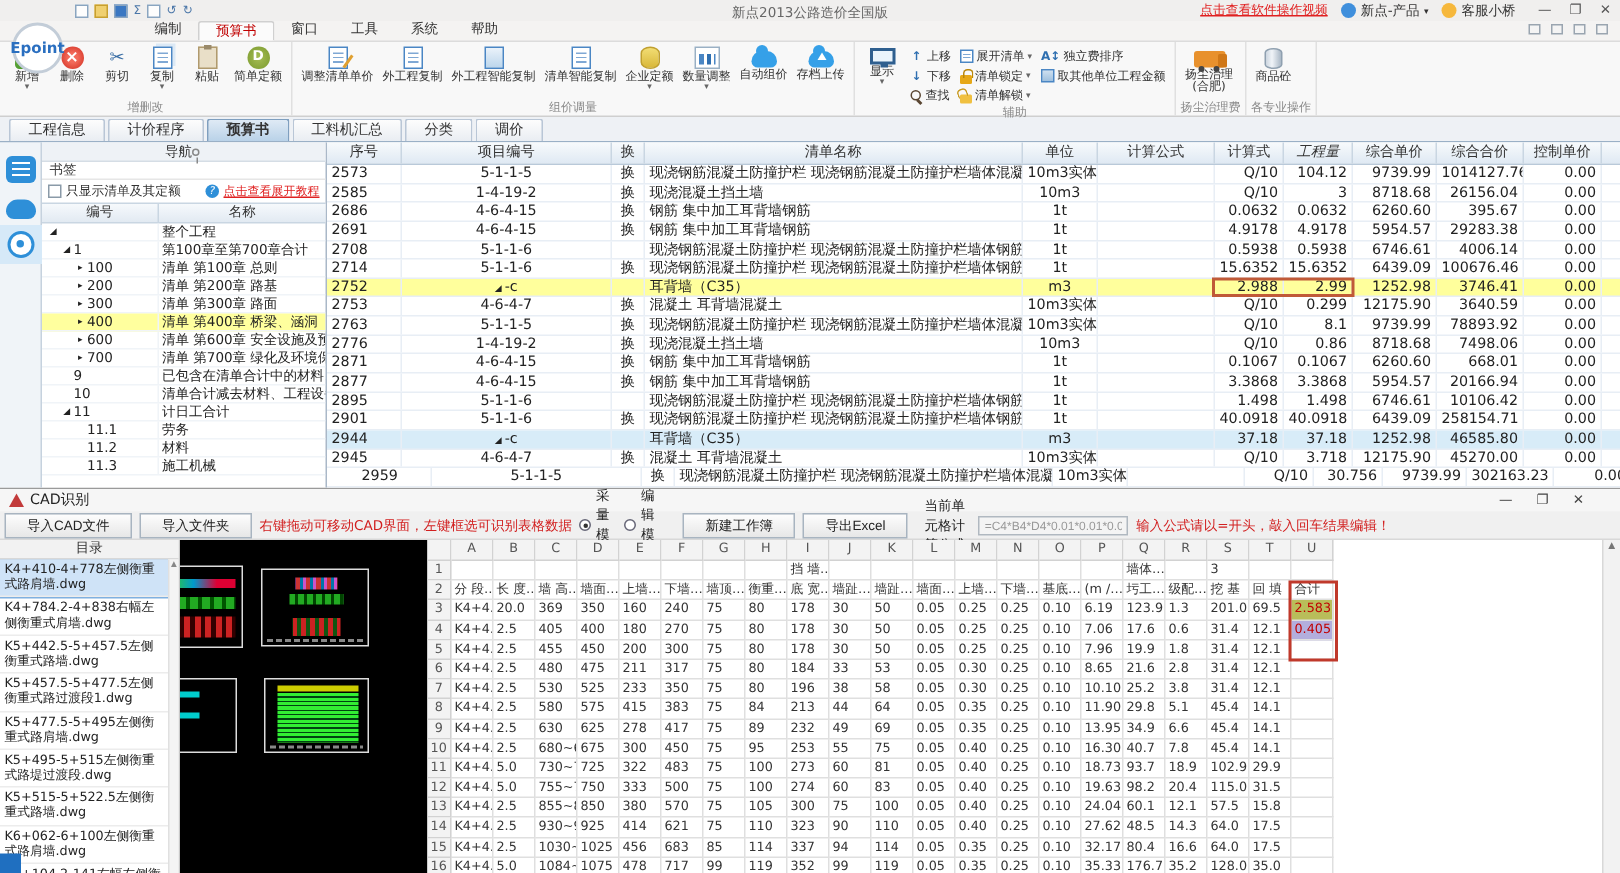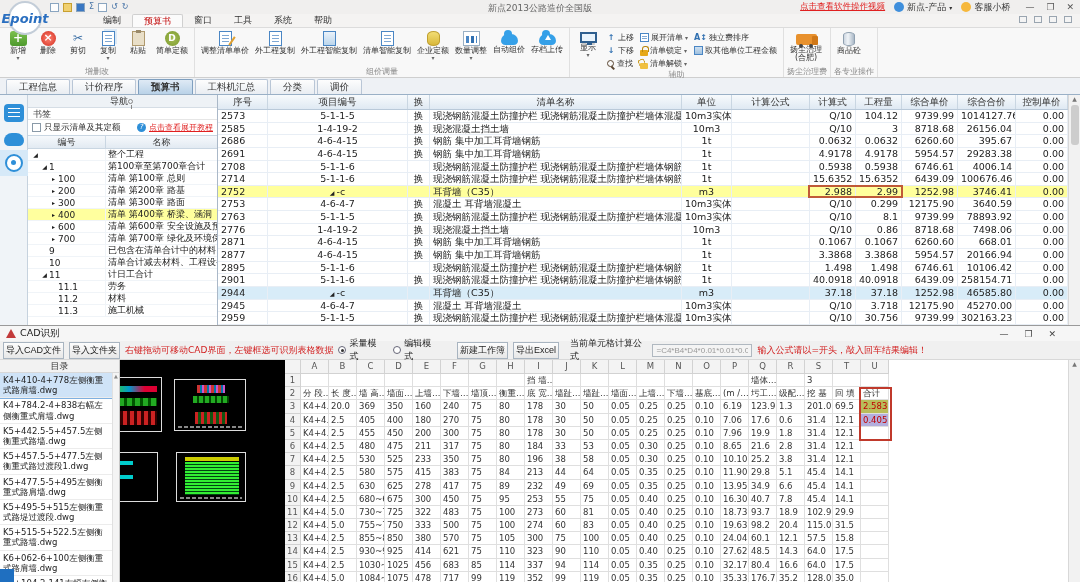--- a/index.html
+++ b/index.html
@@ -2,21 +2,21 @@
 <html><head>
 <meta charset="utf-8">
 <style>
 *{box-sizing:border-box;margin:0;padding:0}
 html,body{width:1080px;height:582px;overflow:hidden}
 body{font-family:"DejaVu Sans","Liberation Sans",sans-serif;font-size:10px;color:#222;background:#fff}
 .app{position:relative;width:1080px;height:582px;overflow:hidden;background:#fff}
 
 
 .titlebar{height:14px;background:#f0efee;position:relative}
-.logo{position:absolute;top:1px;left:8px;width:34px;height:34px;border-radius:50%;background:#fff;border:2px solid #c3cdd8;z-index:9;display:flex;align-items:center;justify-content:center;font-size:13px;font-style:italic;color:#2a6fc0;font-weight:bold}
+.logo{position:absolute;top:15px;left:8px;width:34px;height:34px;border-radius:50%;background:#fff;border:2px solid #c3cdd8;z-index:9;display:flex;align-items:center;justify-content:center;font-size:10px;color:#2a6fc0;font-weight:bold}
 .qat{position:absolute;left:50px;top:1px;display:flex;gap:4px;align-items:center;height:12px}
 .qat span{font-size:8px;color:#4a76a8;line-height:10px}
 .qicon{width:9px;height:9px;border:1px solid #8aa5c0;background:#fdfdfd}
 .qicon.save{background:#3a77c2}.qicon.open{background:#f0d070;border-color:#c8a030}
 .win-title{position:absolute;left:0;right:0;top:2px;text-align:center;font-size:9px;color:#666;pointer-events:none}
 .tb-right{position:absolute;right:6px;top:1px;display:flex;align-items:center;gap:9px;height:12px}
 .red-link{color:#e02020;text-decoration:underline;font-size:8.5px}
 .acct,.supp{display:flex;align-items:center;gap:3px;font-size:9px;color:#333}
 .avatar{width:10px;height:10px;border-radius:50%;background:#3f8fdc}
 .star{width:10px;height:10px;border-radius:50%;background:#f6b83c}
@@ -127,21 +127,21 @@
 .redbox{position:absolute;left:590px;width:95px;top:-1px;bottom:-1px;border:2px solid #c05a38;pointer-events:none;z-index:3}
 .v-scroll{position:absolute;right:0;top:0;bottom:0;width:12px;background:#f2f2f2;border-left:1px solid #d8d8d8;display:flex;flex-direction:column;align-items:center;font-size:6px;color:#777}
 .v-scroll .thumb{width:8px;height:40px;background:#cdcdcd;border-radius:3px;margin-top:3px}
 
 
 .cad-panel{height:257px;border-top:1px solid #9a9a9a;background:#f3f3f3;display:flex;flex-direction:column}
 .cad-titlebar{height:15px;display:flex;align-items:center;padding:0 6px;font-size:9.5px;gap:4px;background:#f6f6f6;color:#222}
 .cad-logo{width:0;height:0;border-left:5px solid transparent;border-right:5px solid transparent;border-bottom:9px solid #c23a3a;position:relative}
 .cad-win{margin-left:auto;display:flex;gap:16px;color:#444;font-size:9px;margin-right:18px}
 .cad-toolbar{height:19px;display:flex;align-items:center;gap:5px;padding:0 3px;font-size:9px;background:#f0f0f0;border-bottom:1px solid #d8d8d8}
-.tb-btn{border:1px solid #a8b4c0;background:linear-gradient(#fdfdfd,#e7e7e7);padding:1px 2px;font-size:9px;white-space:nowrap;color:#222}
+.tb-btn{border:1px solid #a8b4c0;background:linear-gradient(#fdfdfd,#e7e7e7);padding:1px 14px;font-size:9px;white-space:nowrap;color:#222}
 .hint-red{color:#d22020;font-size:9px;white-space:nowrap}
 .radio-grp{display:flex;gap:10px;margin-left:auto;align-items:center}
 .radio{display:flex;align-items:center;gap:3px;color:#222}
 .rdot{width:8px;height:8px;border:1px solid #667;border-radius:50%;background:#fff;position:relative;flex:none}
 .rdot.on:after{content:"";position:absolute;inset:1.5px;border-radius:50%;background:#333}
 .formula-input{width:100px;height:13px;border:1px solid #b0b8c0;background:#f4f4f4;color:#999;font-size:8px;padding:0 3px}
 .cad-content{flex:1;display:flex;position:relative;background:#fff;overflow:hidden}
 .file-list{width:120px;border-right:1px solid #c8c8c8;display:flex;flex-direction:column;background:#fff;position:relative}
 .fl-header{height:13px;background:#f2f2f2;border-bottom:1px solid #d8d8d8;font-size:9px;color:#333;text-align:center;line-height:12px}
 .fl-items{flex:1;overflow:hidden;margin-right:7px}
@@ -502,21 +502,21 @@
 
     <div class="grid-area">
       <div class="grid-header">
           <span class="gh-cell" style="width: 50px;">序号</span>
           <span class="gh-cell" style="width: 140px;">项目编号</span>
           <span class="gh-cell" style="width: 22px;">换</span>
           <span class="gh-cell" style="width: 252px;">清单名称</span>
           <span class="gh-cell" style="width: 50px;">单位</span>
           <span class="gh-cell" style="width: 78px;">计算公式</span>
           <span class="gh-cell" style="width: 46px;">计算式</span>
-          <span class="gh-cell" style="width: 46px;">工程量</span>
+          <span class="gh-cell" style="width: 46px; font-style: italic;">工程量</span>
           <span class="gh-cell" style="width: 56px;">综合单价</span>
           <span class="gh-cell" style="width: 58px;">综合合价</span>
           <span class="gh-cell" style="width: 52px;">控制单价</span>
         </div>
       <div>
           <div class="g-row">
             <span class="g-cell al" style="width: 50px;">2573</span>
             <span class="g-cell ac" style="width: 140px;">5-1-1-5</span>
             <span class="g-cell ac" style="width: 22px;">换</span>
             <span class="g-cell al" style="width: 252px;">现浇钢筋混凝土防撞护栏 现浇钢筋混凝土防撞护栏墙体混凝土</span>
@@ -718,21 +718,21 @@
             <span class="g-cell al" style="width: 252px;">混凝土 耳背墙混凝土</span>
             <span class="g-cell ac" style="width: 50px;">10m3实体</span>
             <span class="g-cell ar" style="width: 78px;"></span>
             <span class="g-cell ar" style="width: 46px;">Q/10</span>
             <span class="g-cell ar" style="width: 46px;">3.718</span>
             <span class="g-cell ar" style="width: 56px;">12175.90</span>
             <span class="g-cell ar" style="width: 58px;">45270.00</span>
             <span class="g-cell ar" style="width: 52px;">0.00</span>
           </div>
           <div class="g-row">
-            <span class="g-cell al" style="width: 50px;">2959</span>
+            <span class="g-cell al" style="width: 50px; margin-left: 20px;">2959</span>
             <span class="g-cell ac" style="width: 140px;">5-1-1-5</span>
             <span class="g-cell ac" style="width: 22px;">换</span>
             <span class="g-cell al" style="width: 252px;">现浇钢筋混凝土防撞护栏 现浇钢筋混凝土防撞护栏墙体混凝土</span>
             <span class="g-cell ac" style="width: 50px;">10m3实体</span>
             <span class="g-cell ar" style="width: 78px;"></span>
             <span class="g-cell ar" style="width: 46px;">Q/10</span>
             <span class="g-cell ar" style="width: 46px;">30.756</span>
             <span class="g-cell ar" style="width: 56px;">9739.99</span>
             <span class="g-cell ar" style="width: 58px;">302163.23</span>
             <span class="g-cell ar" style="width: 52px;">0.00</span>

